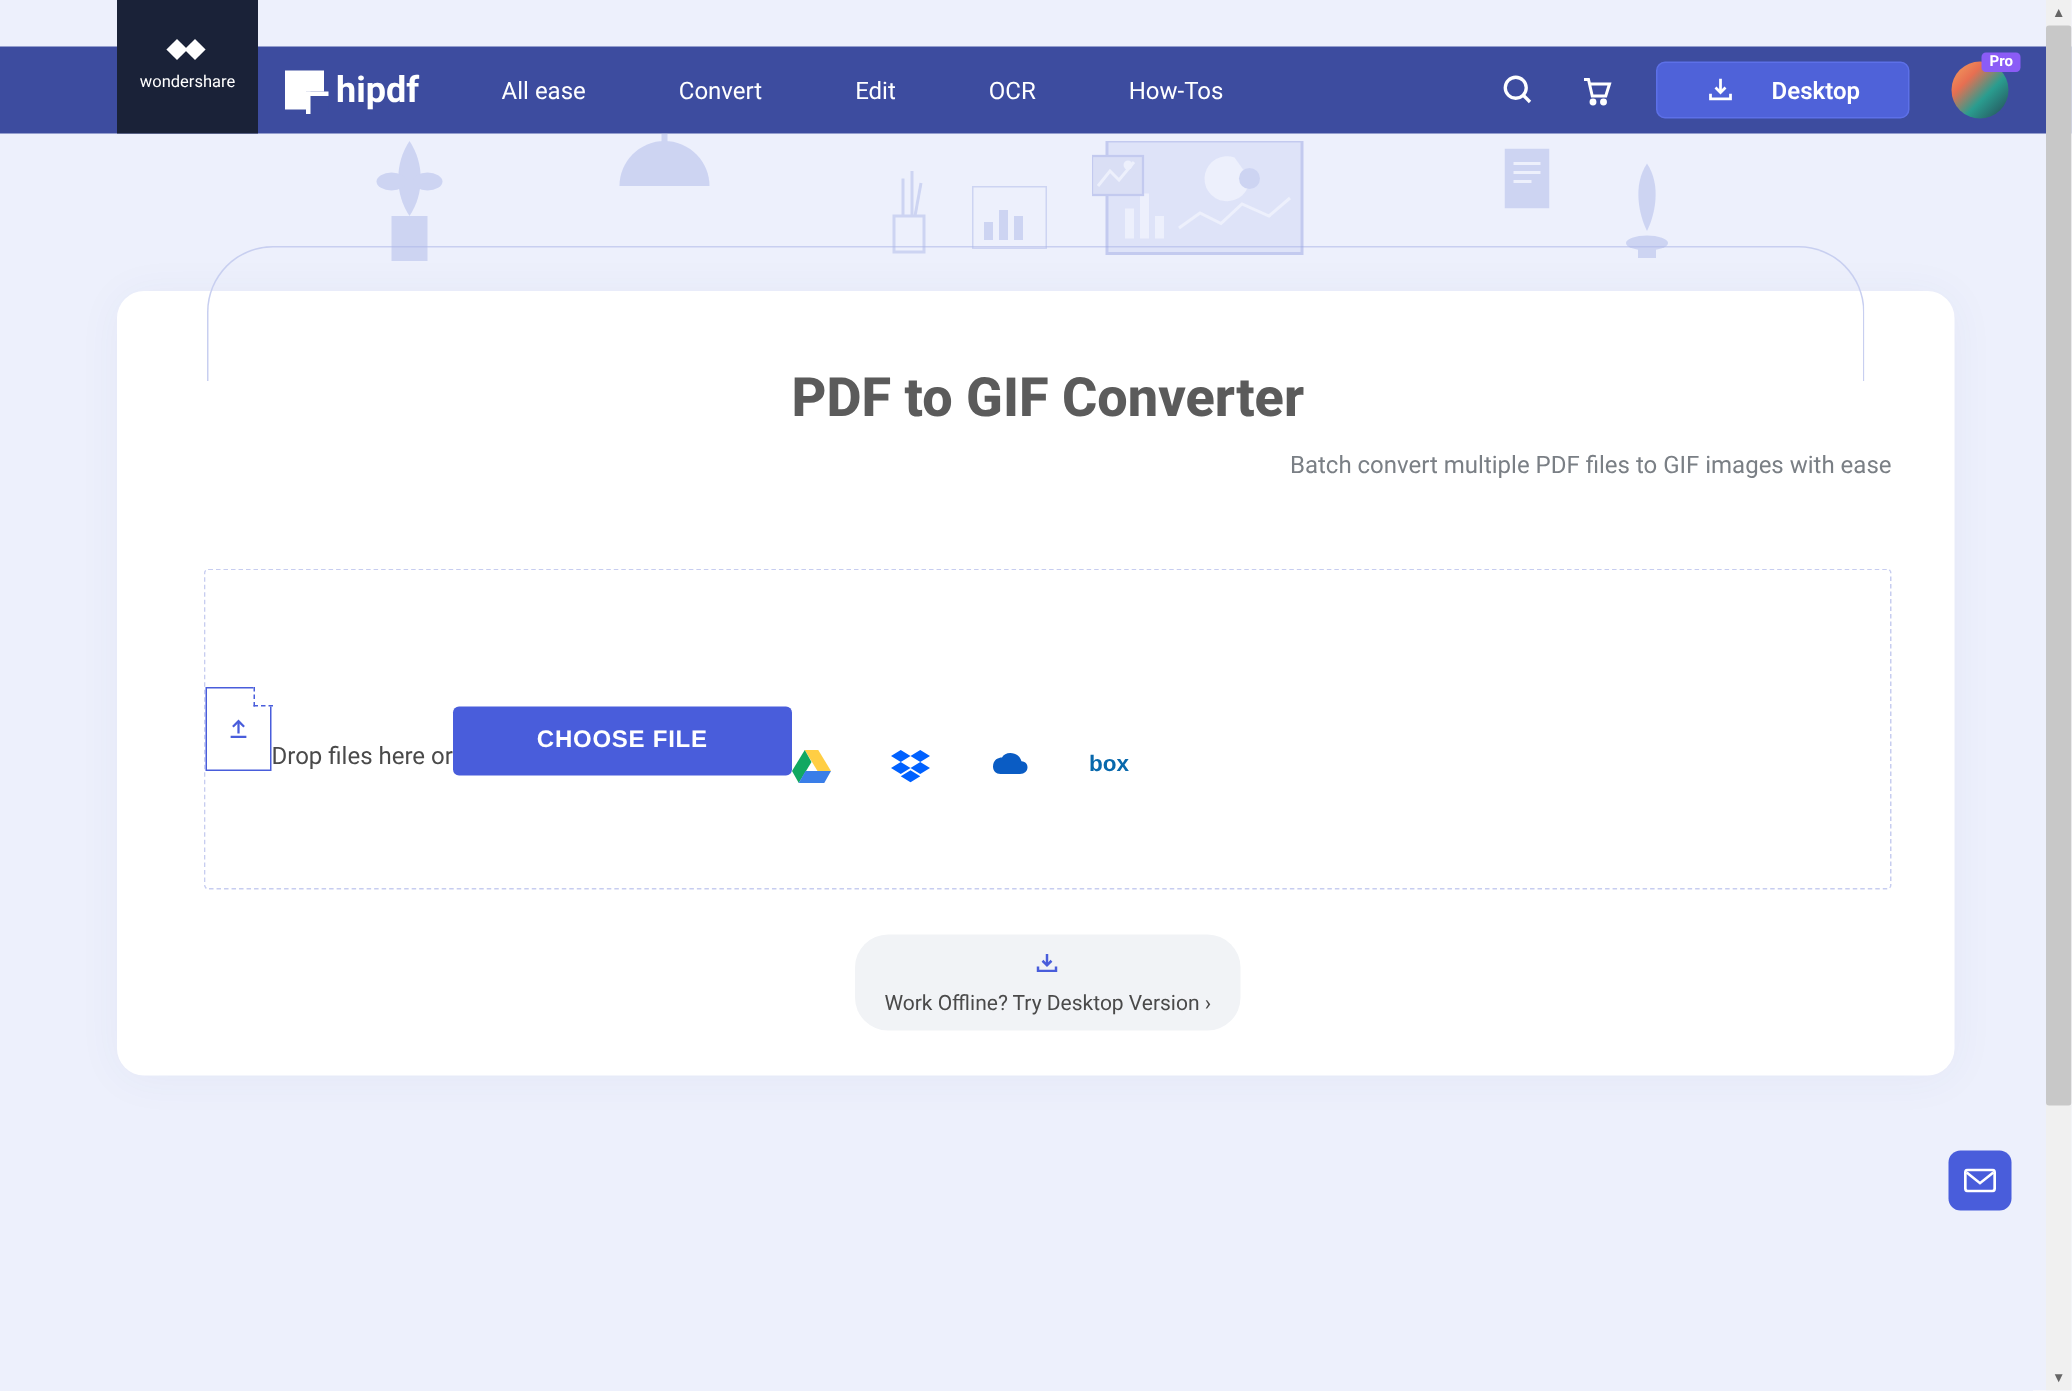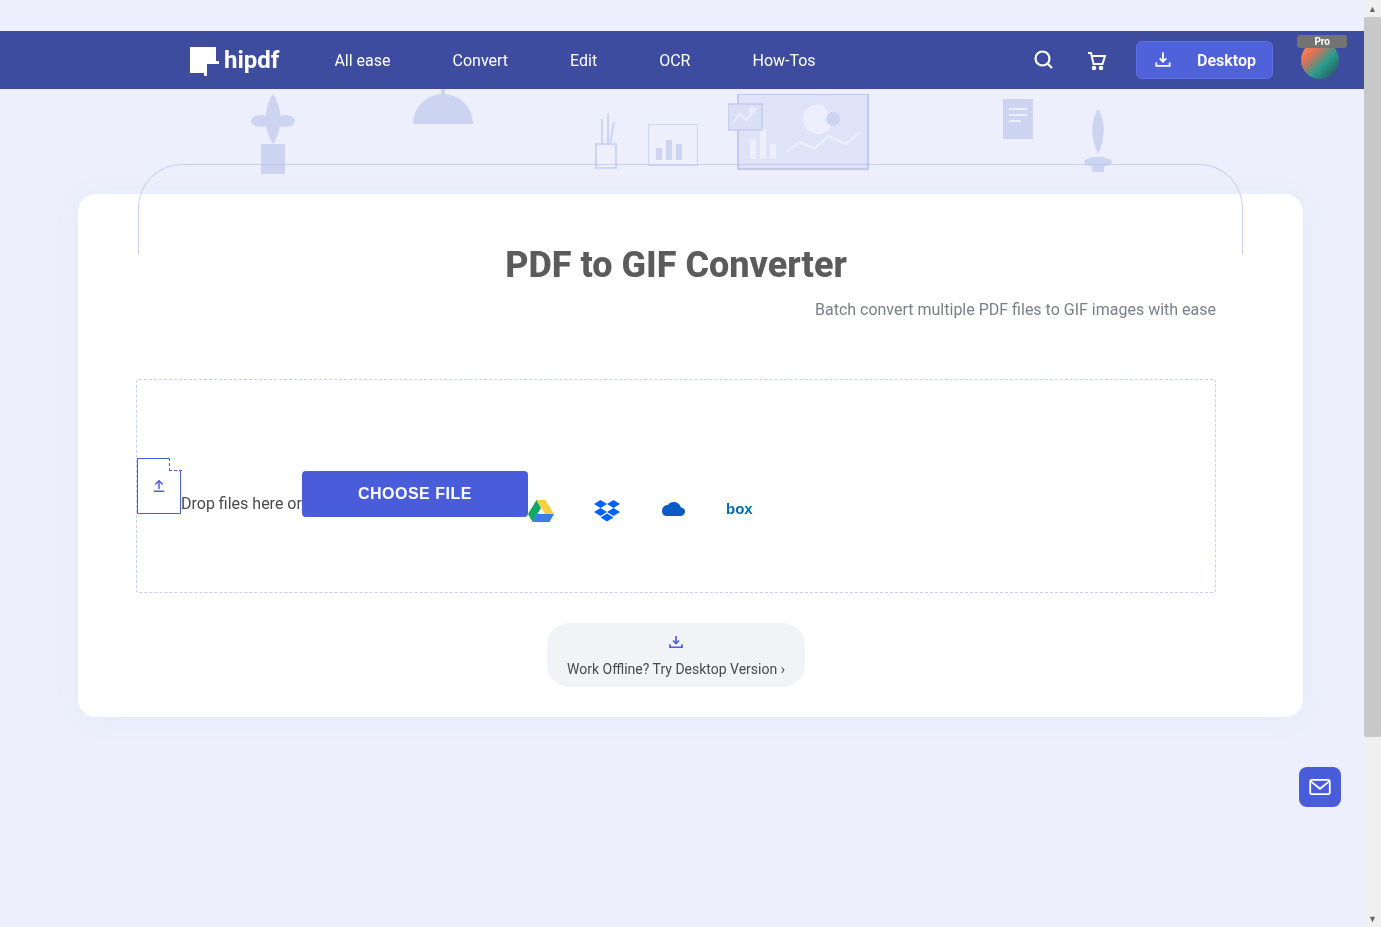--- a/index.html
+++ b/index.html
@@ -92,46 +92,46 @@
 .icon-btn {
   width: 24px;
   height: 24px;
   cursor: pointer;
   color: #fff;
 }
 .desktop-btn {
   background: #4f62d9;
   border: 1px solid #5d70e8;
   border-radius: 6px;
-  padding: 8px 16px;
+  padding: 8px 32px;
   display: flex;
   align-items: center;
   gap: 24px;
   color: #fff;
   font-size: 16px;
   font-weight: 600;
   cursor: pointer;
 }
 .avatar-wrap { position: relative; }
 .avatar {
   width: 38px;
   height: 38px;
   border-radius: 50%;
   background: linear-gradient(135deg, #f4a261 0%, #e76f51 30%, #2a9d8f 60%, #264653 100%);
   cursor: pointer;
 }
 .pro-badge {
   position: absolute;
   top: -6px;
   right: -8px;
-  background: #737373;
+  background: #8b5cf6;
   color: #fff;
   font-size: 10px;
   font-weight: 700;
-  padding: 1px 17px;
+  padding: 1px 5px;
   border-radius: 3px;
 }
 .decorations {
   position: relative;
   height: 105px;
   margin: 0 78px;
 }
 .deco-line {
   position: absolute;
   left: 60px;
@@ -150,21 +150,21 @@
 .deco-lamp { left: 330px; top: 0; }
 .deco-cup { left: 510px; top: 25px; }
 .deco-chart1 { left: 570px; top: 35px; }
 .deco-chart2 { left: 650px; top: 5px; }
 .deco-doc { left: 925px; top: 10px; }
 .deco-pen { left: 1000px; top: 15px; }
 .main-card {
   background: #fff;
   margin: 0 78px 40px 78px;
   border-radius: 18px;
-  padding: 50px 87px 30px 58px;
+  padding: 50px 42px 30px 58px;
   box-shadow: 0 2px 30px rgba(60,70,140,0.05);
 }
 .page-title {
   text-align: center;
   font-size: 36px;
   font-weight: 800;
   color: #5b5b5b;
 }
 .page-subtitle {
   text-align: right;
@@ -283,20 +283,27 @@
   justify-content: center;
   cursor: pointer;
 }
 </style>
 </head>
 <body>
 
 <div class="top-spacer"></div>
 
 <div class="header">
+  <div class="wondershare-box">
+    <div class="wondershare-logo-icon">
+      <span></span>
+        <span></span>
+    </div>
+    <div>wondershare</div>
+  </div>
 
   <div class="hipdf-logo">
     <div class="hipdf-logo-icon"></div>
     <span>hipdf</span>
   </div>
 
   <div class="nav-menu">
     <div class="nav-item">All ease</div>
     <div class="nav-item">Convert</div>
     <div class="nav-item">Edit</div>

